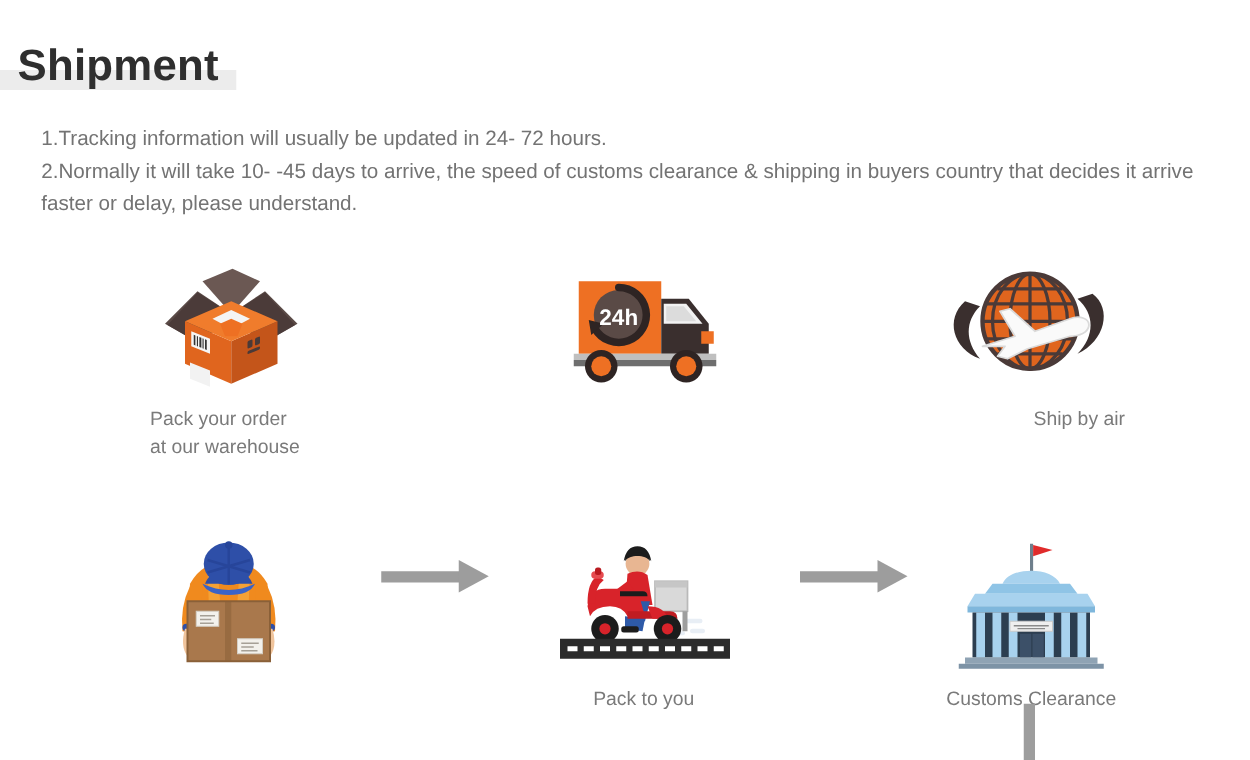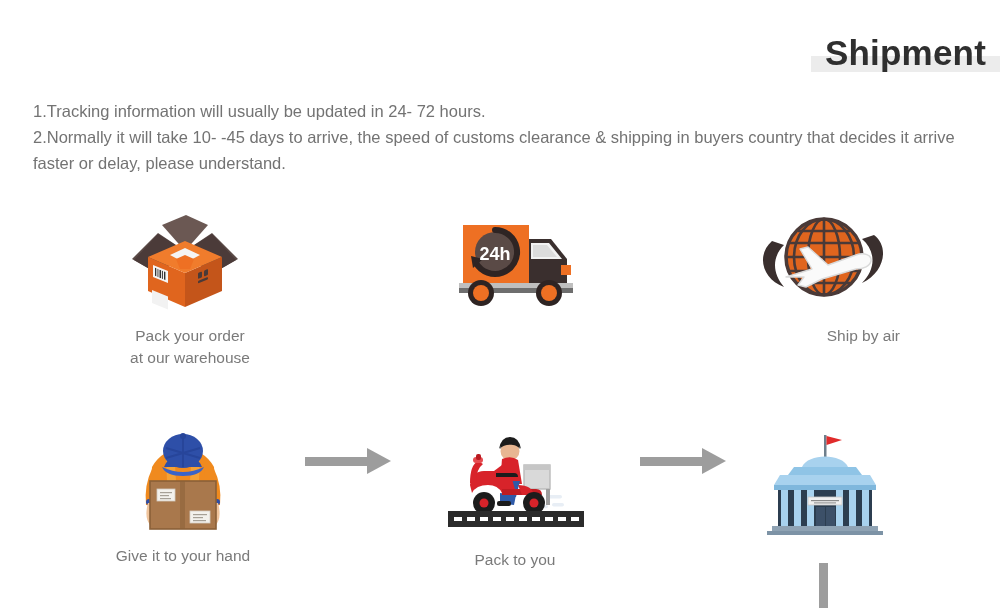--- a/index.html
+++ b/index.html
@@ -17,21 +17,21 @@
     color: #6e6e6e;
     -webkit-font-smoothing: antialiased;
   }
 
   
   .title-wrap {
     position: absolute;
     left: 0;
     top: 30px;
     width: 1000px;
-    text-align: right;
+    text-align: left;
   }
   .title-inner {
     position: relative;
     display: inline-block;
     padding: 0 14px;
   }
   .title-bar {
     position: absolute;
     left: 0;
     right: 0;
@@ -80,21 +80,21 @@
     height: 110px;
     margin: 0 auto;
   }
   .caption {
     font-size: 15.5px;
     line-height: 22px;
     color: #7a7a7a;
     margin-top: 12px;
     white-space: pre-line;
   }
-  .caption.left { text-align: center; }
+  .caption.left { text-align: left; }
 
   
   .cell-pack      { left: 110px;  top: 8px;   width: 150px; }
   .cell-transport { left: 445px;  top: 10px;  width: 150px; }
   .cell-air       { left: 750px;  top: 8px;   width: 150px; text-align: right; }
   
   .cell-hand      { left: 108px;  top: 228px; width: 150px; }
   .cell-sent      { left: 440px;  top: 232px; width: 150px; }
   .cell-customs   { left: 750px;  top: 232px; width: 150px; }
 
@@ -271,20 +271,21 @@
           <rect x="64" y="75.4" width="22" height="1"></rect>
         </g>
 
         <rect x="66" y="80" width="9" height="19" fill="#3C5068"></rect>
         <rect x="76" y="80" width="9" height="19" fill="#3C5068"></rect>
 
         <rect x="22" y="99" width="106" height="5" fill="#8FA3B4"></rect>
         <rect x="17" y="104" width="116" height="4" fill="#7D93A6"></rect>
       </svg>
     </div>
+    <div class="caption">Customs Clearance</div>
   </div>
 
   <div class="cell cell-sent">
     <div class="art">
       <svg width="150" height="110" viewBox="0 0 150 110">
 
         <g fill="#E8EEF5">
           <rect x="106" y="68" width="16" height="3.5" rx="1.8"></rect>
           <rect x="112" y="76" width="12" height="3.5" rx="1.8"></rect>
           <rect x="100" y="78" width="8" height="3.2" rx="1.6"></rect>
@@ -374,21 +375,20 @@
           <rect x="52" y="75" width="11" height="1.2"></rect>
         </g>
         <rect x="82" y="88" width="20" height="12" fill="#F3F1EC" stroke="#D4CEC4" stroke-width="0.8"></rect>
         <g fill="#A6A096">
           <rect x="85" y="91" width="14" height="1.2"></rect>
           <rect x="85" y="94" width="10" height="1.2"></rect>
           <rect x="85" y="97" width="13" height="1.2"></rect>
         </g>
       </svg>
     </div>
-    <div class="caption">Give it to your hand</div>
   </div>
 
   <div class="arrow arrow-r arrow-1">
     <div class="shaft"></div>
       <div class="head"></div>
   </div>
   <div class="arrow arrow-r arrow-2">
     <div class="shaft"></div>
       <div class="head"></div>
   </div>

